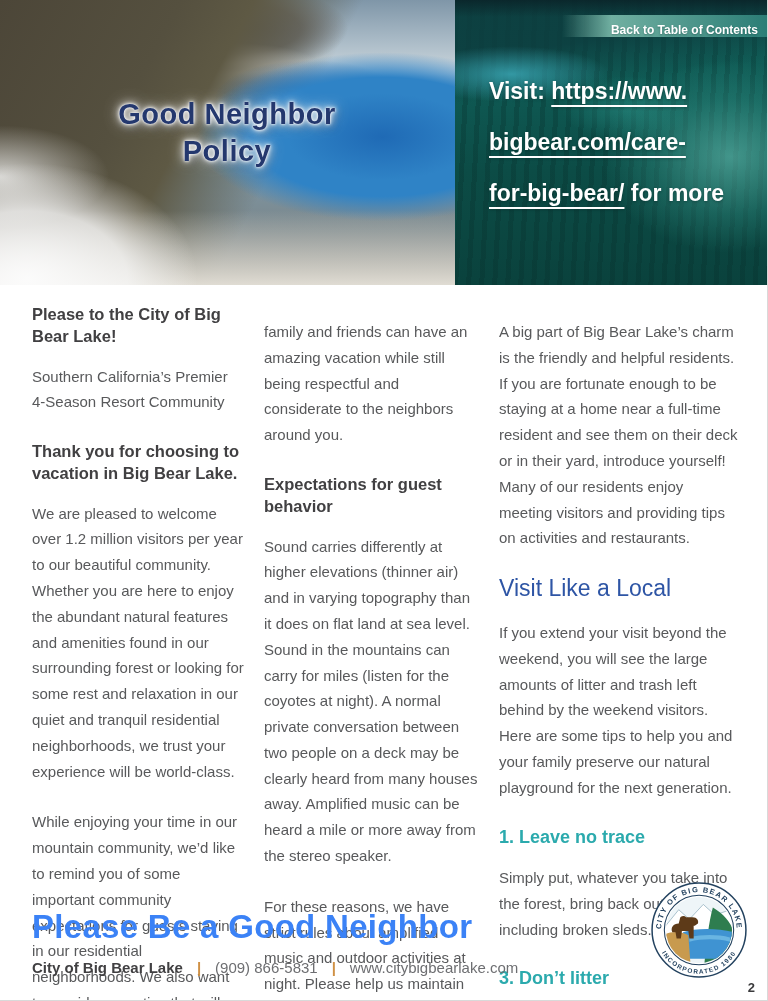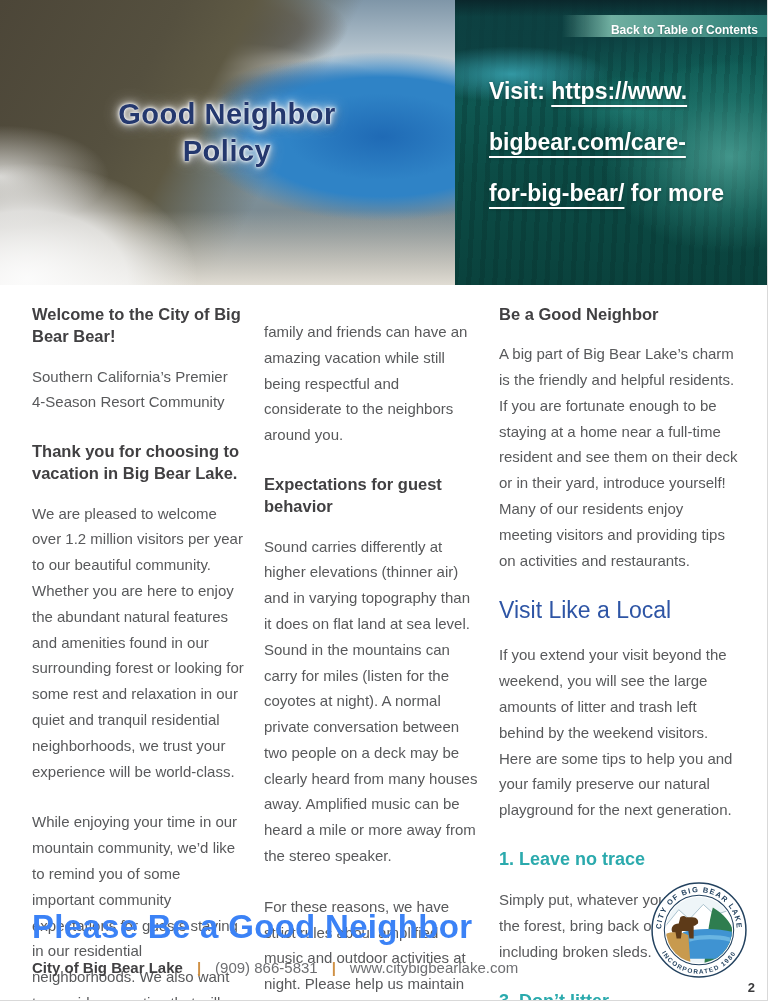--- a/index.html
+++ b/index.html
@@ -121,37 +121,36 @@
     <div class="visit-block">
       <div><span>Visit: </span><span class="u">https://www.</span></div>
       <div><span class="u">bigbear.com/care-</span></div>
       <div><span class="u">for-big-bear/</span><span> for more</span></div>
     </div>
   </div>
 
   <div class="content">
 
     <div class="col1">
-      <h3 class="col-h">Welcome to the City of Big Bear Bear!</h3>
+      <h3 class="col-h">Please to the City of Big Bear Lake!</h3>
       <p>Southern California’s Premier 4-Season Resort Community</p>
       <h3 class="col-h">Thank you for choosing to vacation in Big Bear Lake.</h3>
       <p>We are pleased to welcome over 1.2 million visitors per year to our beautiful community. Whether you are here to enjoy the abundant natural features and amenities found in our surrounding forest or looking for some rest and relaxation in our quiet and tranquil residential neighborhoods, we trust your experience will be world-class.</p>
       <p>While enjoying your time in our mountain community, we’d like to remind you of some important community expectations for guests staying in our residential neighborhoods. We also want to provide some tips that will make your stay more enjoyable and help you vacation like a local. The last thing we want is for your visit to be interrupted by one of our Neighborhood Preservation Officers. We think you, your</p>
     </div>
 
     <div class="col2">
       <p>family and friends can have an amazing vacation while still being respectful and considerate to the neighbors around you.</p>
       <h3 class="col-h">Expectations for guest behavior</h3>
       <p>Sound carries differently at higher elevations (thinner air) and in varying topography than it does on flat land at sea level. Sound in the mountains can carry for miles (listen for the coyotes at night). A normal private conversation between two people on a deck may be clearly heard from many houses away. Amplified music can be heard a mile or more away from the stereo speaker.</p>
       <p>For these reasons, we have strict rules about amplified music and outdoor activities at night. Please help us maintain our quiet neighborhoods and enjoy the amazing stillness and tranquility that the forest provides.</p>
 
     </div>
 
     <div class="col3">
-      <h3 class="col-h">Be a Good Neighbor</h3>
       <p>A big part of Big Bear Lake’s charm is the friendly and helpful residents. If you are fortunate enough to be staying at a home near a full-time resident and see them on their deck or in their yard, introduce yourself! Many of our residents enjoy meeting visitors and providing tips on activities and restaurants.</p>
       <h2 class="blue-h">Visit Like a Local</h2>
       <p>If you extend your visit beyond the weekend, you will see the large amounts of litter and trash left behind by the weekend visitors. Here are some tips to help you and your family preserve our natural playground for the next generation.</p>
       <h4 class="teal-h">1. Leave no trace</h4>
       <p>Simply put, whatever you take into the forest, bring back out – including broken sleds.</p>
       <h4 class="teal-h">3. Don’t litter</h4>
       <p>There are dumpsters located at all trailheads and picnic areas. If a bin is full, find another. Animals will tear bags open and spread trash throughout the forest.</p>
     </div>
   </div>
 

